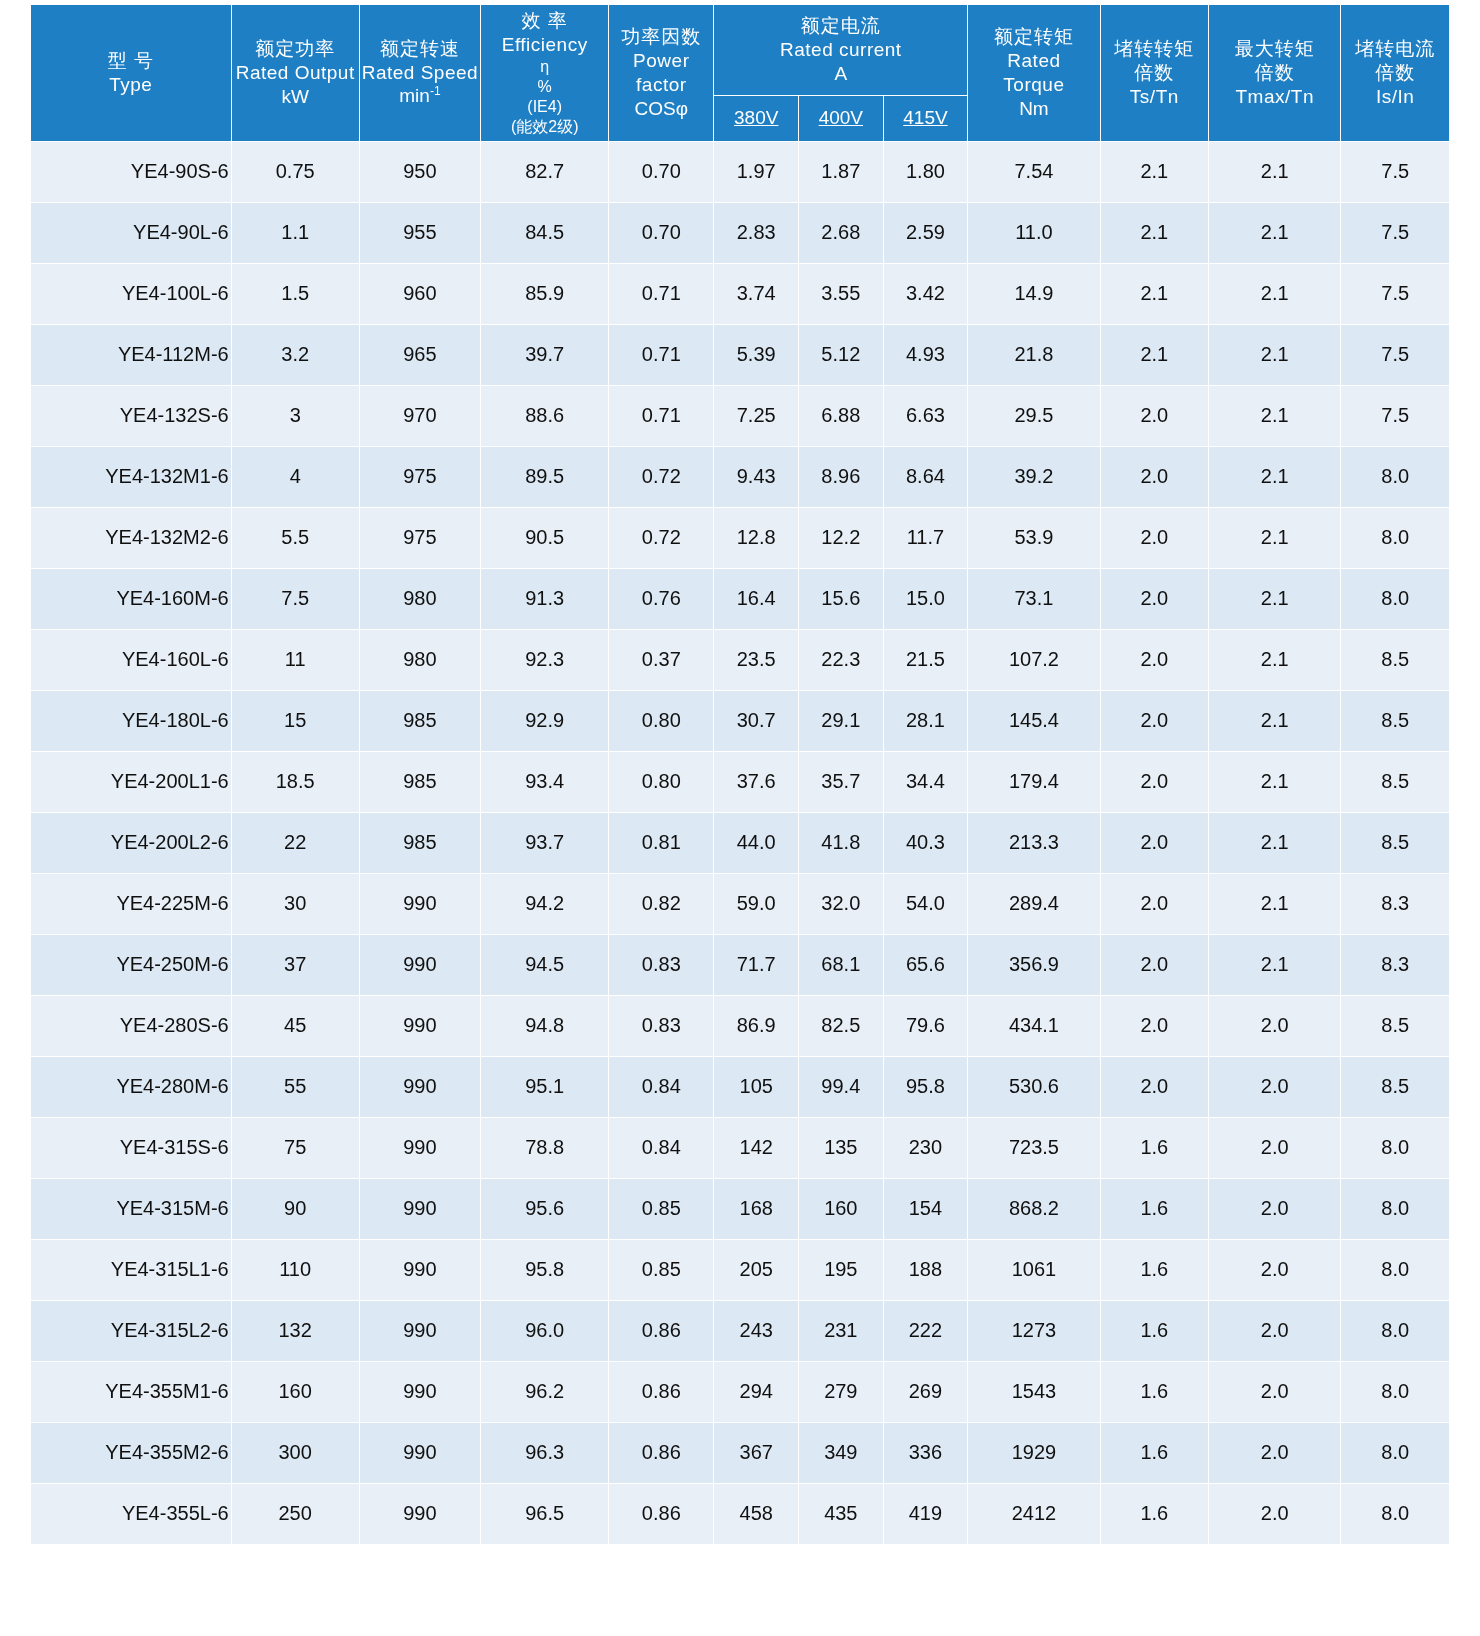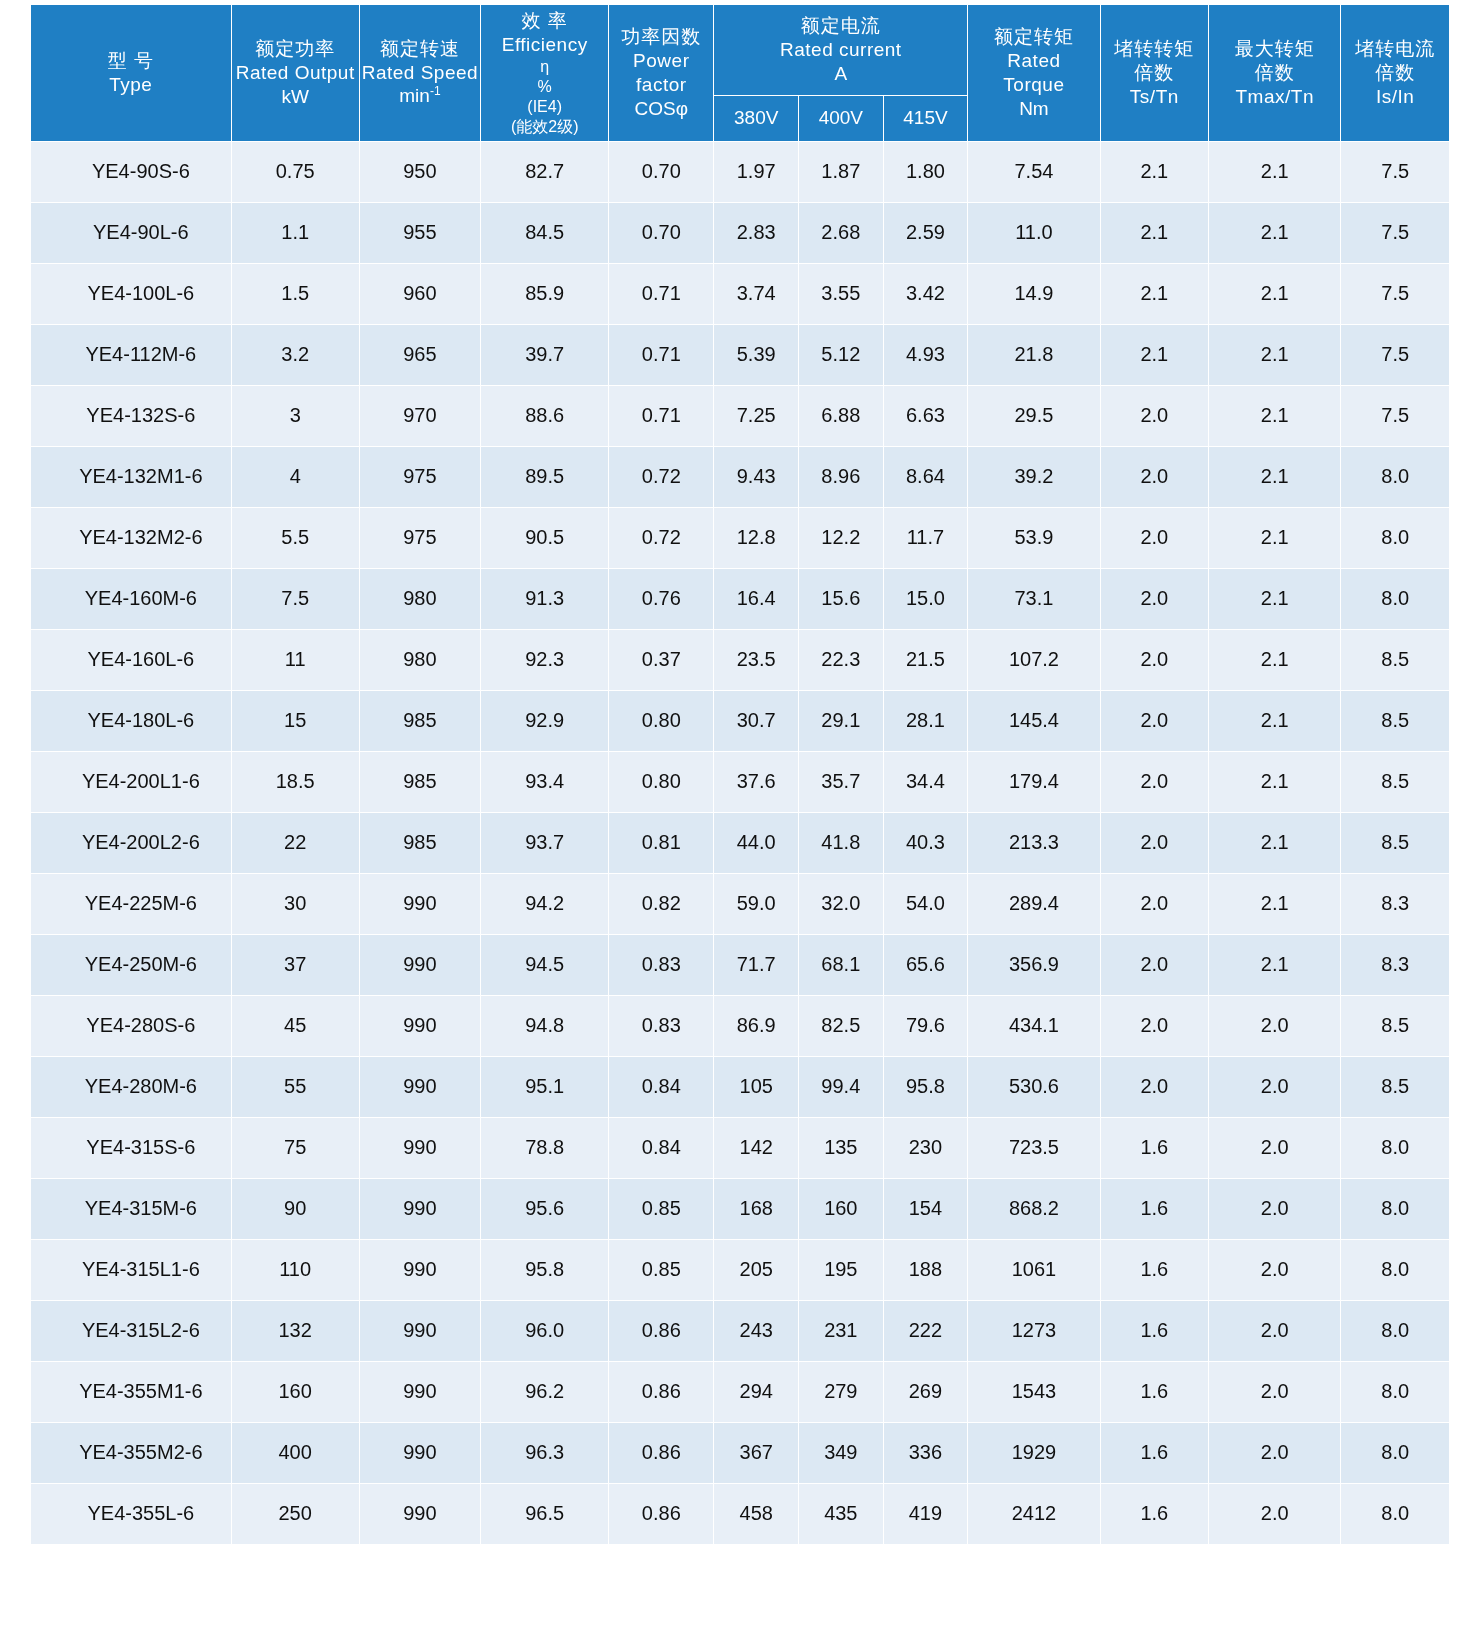--- a/index.html
+++ b/index.html
@@ -49,35 +49,36 @@
     display: block;
     font-size: 19px;
   }
   thead th .small {
     display: block;
     font-size: 16px;
   }
   thead th.subhead {
     font-size: 19px;
     padding: 8px 2px;
+    text-decoration: underline;
   }
   tbody td {
     height: 60px;
     font-size: 20px;
     color: #101010;
     padding: 0 2px;
   }
   tbody tr:nth-child(odd) td {
     background: #e8eff7;
   }
   tbody tr:nth-child(even) td {
     background: #dce8f3;
   }
   tbody td.type {
-    text-align: center;
+    text-align: right;
     padding-left: 22px;
     font-size: 20px;
   }
   sup {
     font-size: 12px;
     vertical-align: super;
   }
   .col-type    { width: 185px; }
   .col-kw      { width: 118px; }
   .col-speed   { width: 112px; }
@@ -461,21 +462,21 @@
           <td>294</td>
           <td>279</td>
           <td>269</td>
           <td>1543</td>
           <td>1.6</td>
           <td>2.0</td>
           <td>8.0</td>
         </tr>
         <tr>
           <td class="type">YE4-355M2-6</td>
-          <td>400</td>
+          <td>300</td>
           <td>990</td>
           <td>96.3</td>
           <td>0.86</td>
           <td>367</td>
           <td>349</td>
           <td>336</td>
           <td>1929</td>
           <td>1.6</td>
           <td>2.0</td>
           <td>8.0</td>

